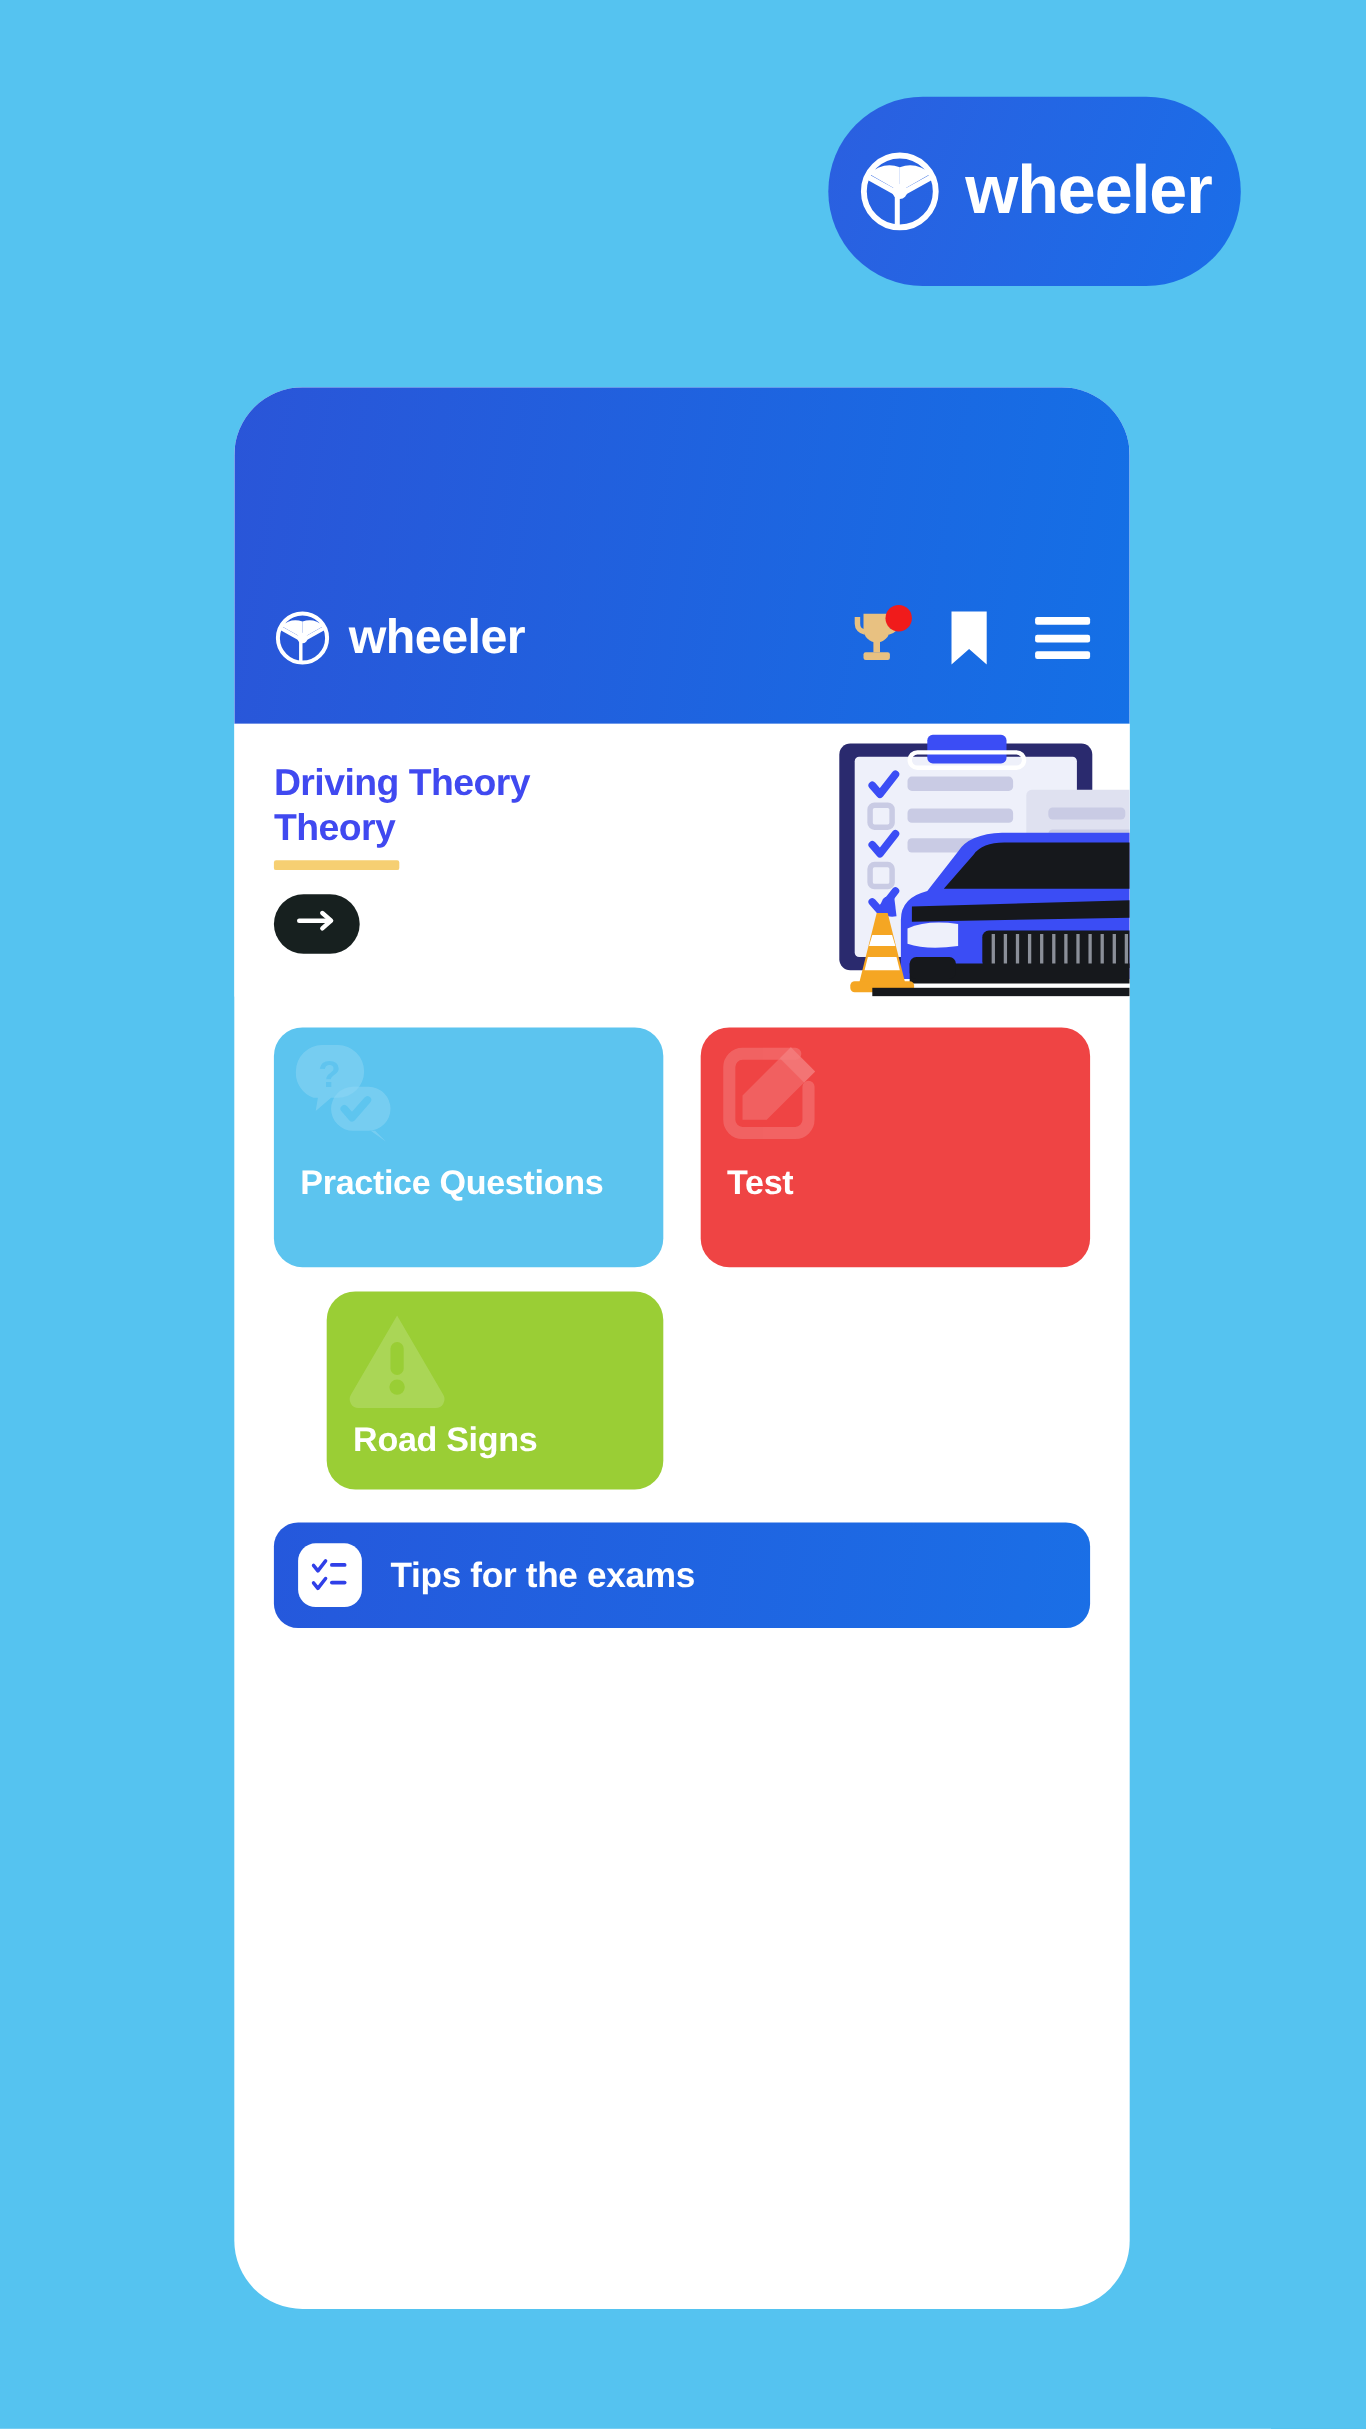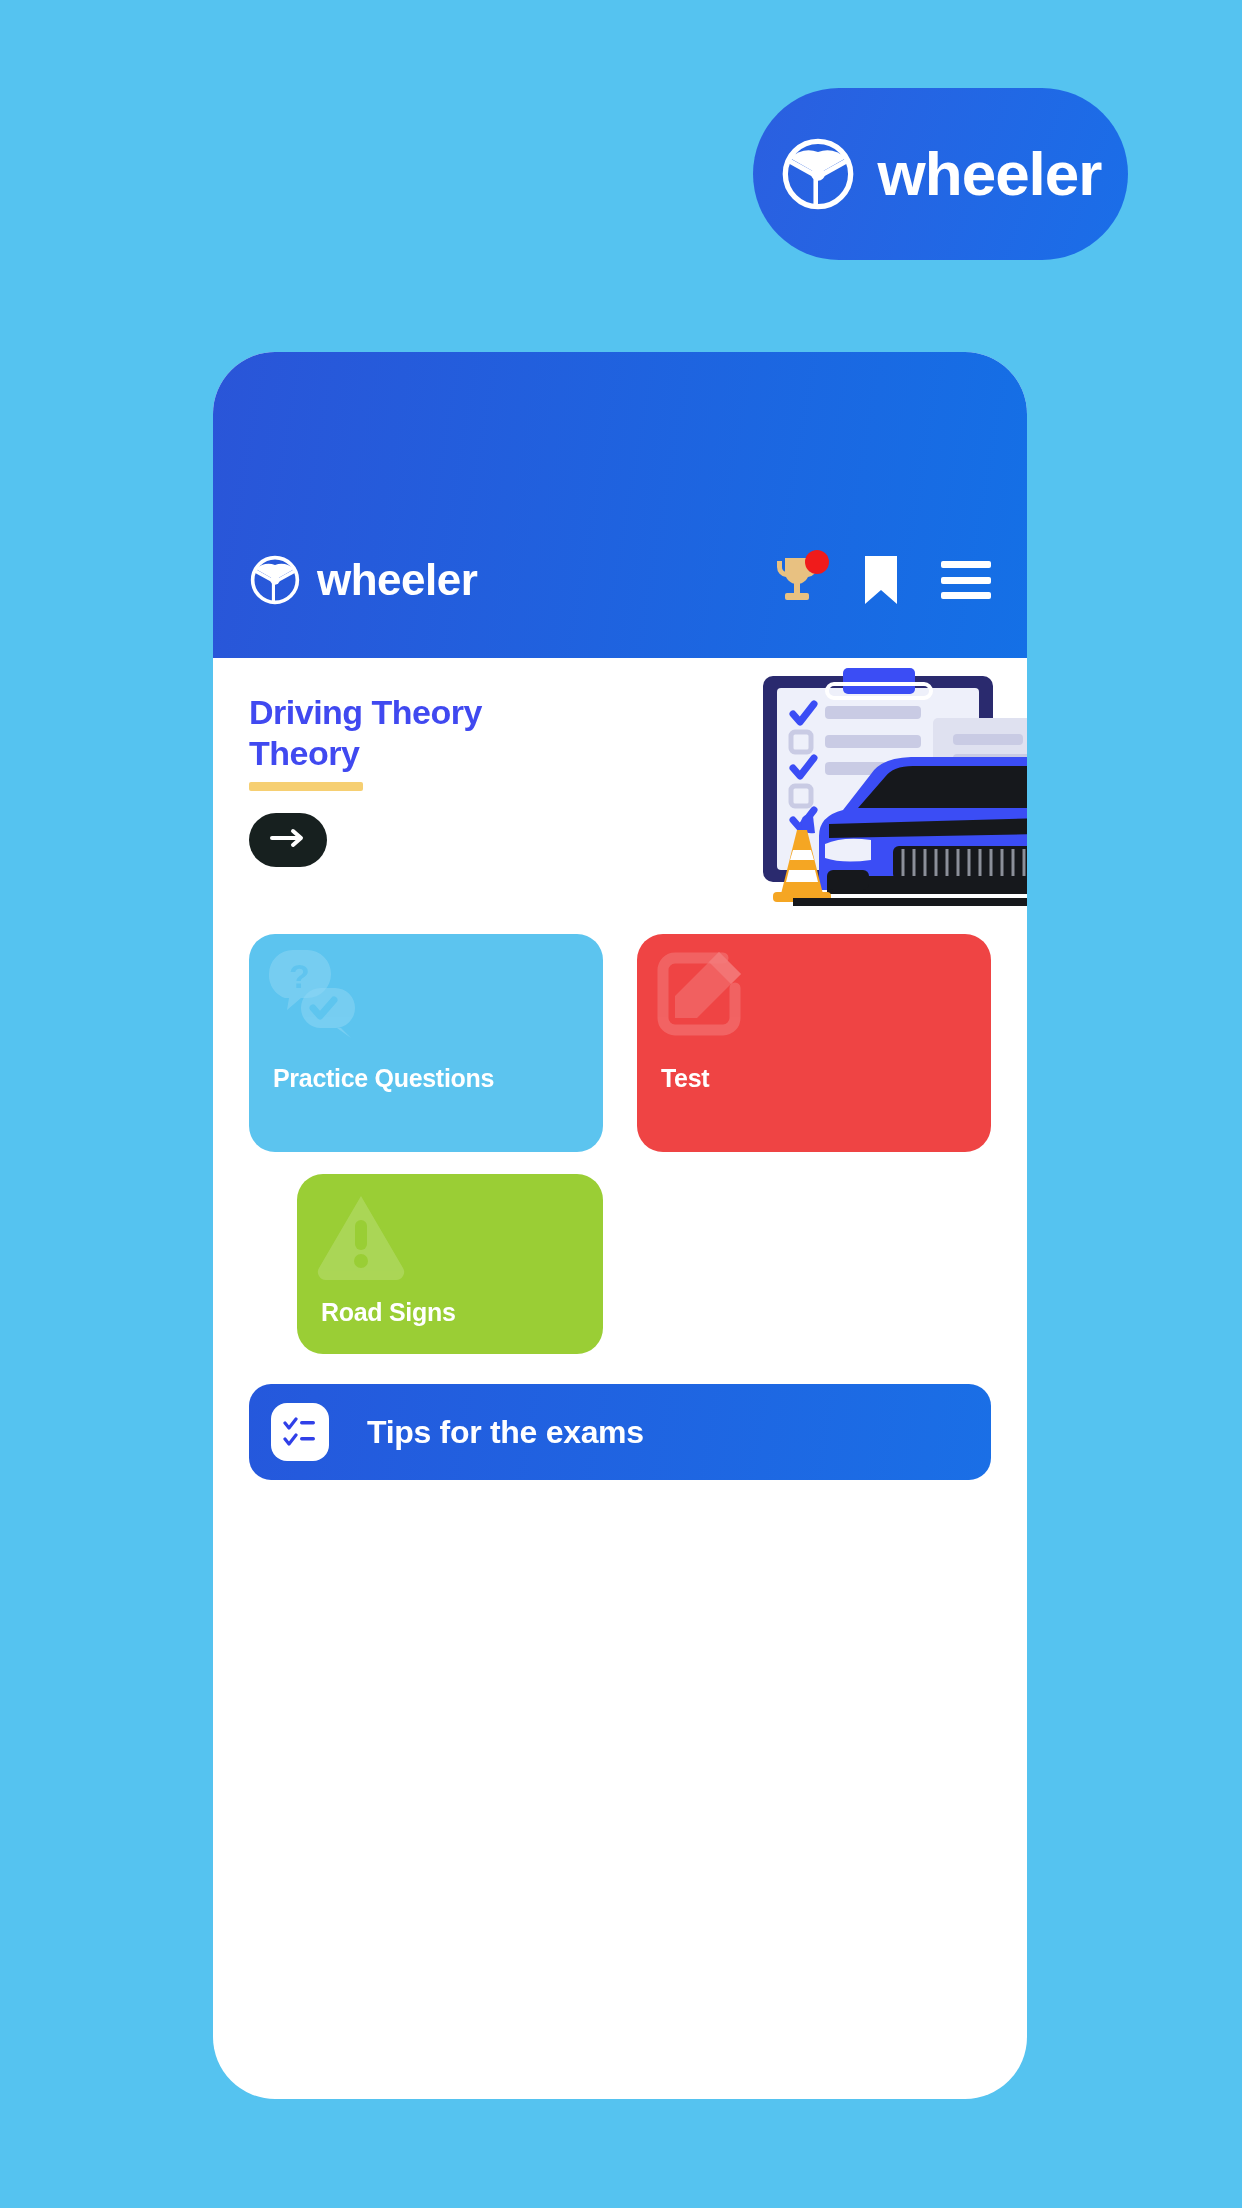--- a/index.html
+++ b/index.html
@@ -125,41 +125,41 @@
   .tile-icon {
     position: absolute;
     left: 16px; top: 12px;
     width: 96px; height: 96px;
     opacity: 0.30;
     z-index: 1;
   }
   .tile-label {
     position: relative; z-index: 2;
     color: #ffffff;
-    font-size: 25px;
+    font-size: 31px;
     font-weight: 700;
     line-height: 1.35;
     letter-spacing: -0.3px;
   }
   .tile-practice { background: #5cc4ef; }
   .tile-test     { background: #ef4444; }
   .tile-signs    { background: #9ace35; }
   .tile-history  { background: #f79384; }
   .tile-test .tile-label,
   .tile-practice .tile-label { margin-bottom: 32px; }
 
   
   .tips {
     margin: 30px 36px 0 36px;
     height: 96px;
     background: linear-gradient(100deg, #2558dc 0%, #1a6fe6 100%);
     border-radius: 22px;
     display: flex; align-items: center;
     padding-left: 22px;
-    gap: 38px;
+    gap: 26px;
   }
   .tips-icon {
     width: 58px; height: 58px;
     background: #ffffff;
     border-radius: 16px;
     display: flex; align-items: center; justify-content: center;
     flex: 0 0 auto;
   }
   .tips-icon svg { width: 34px; height: 34px; }
   .tips-label {

